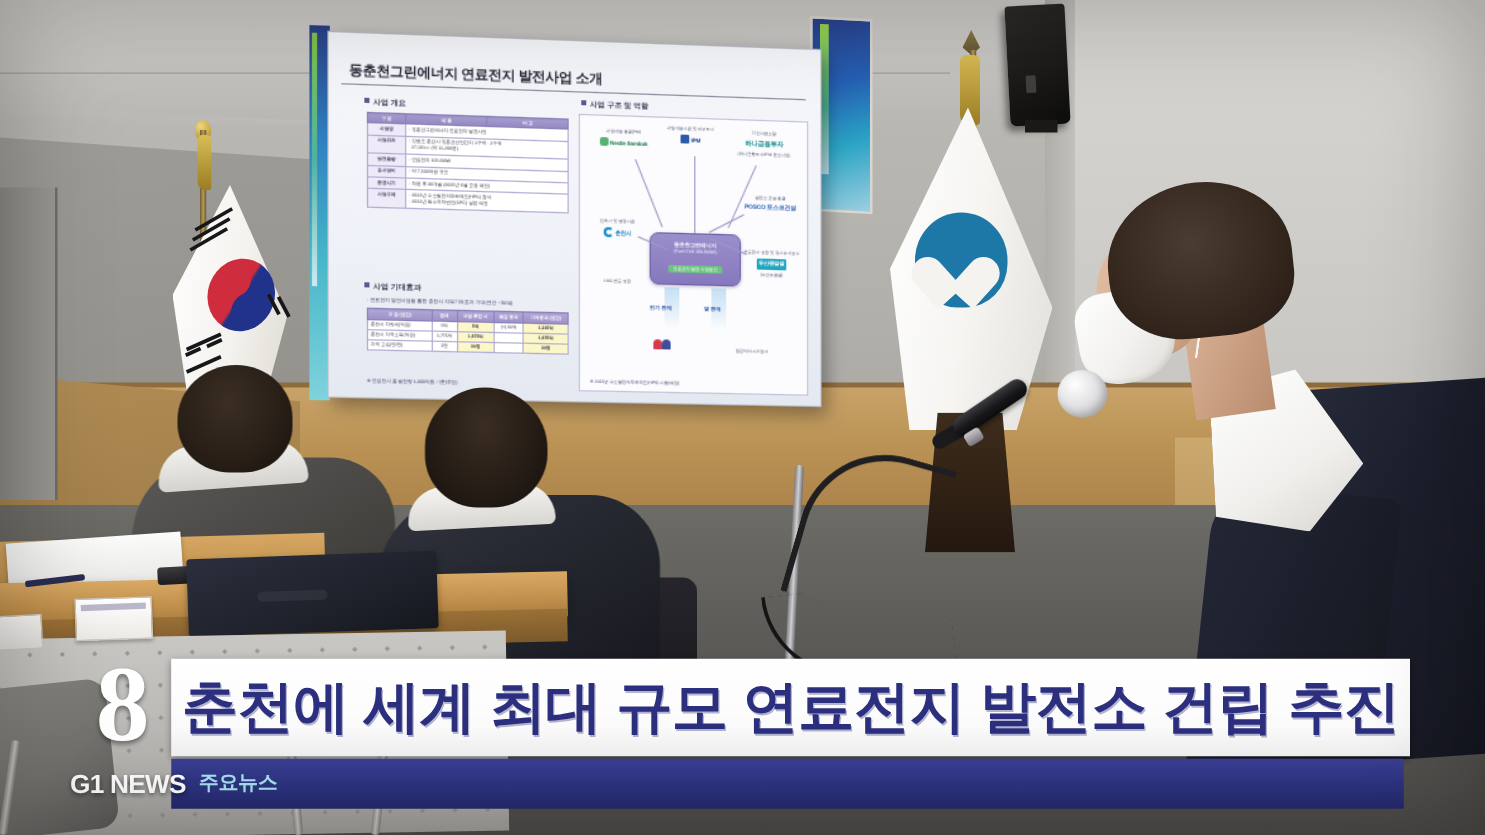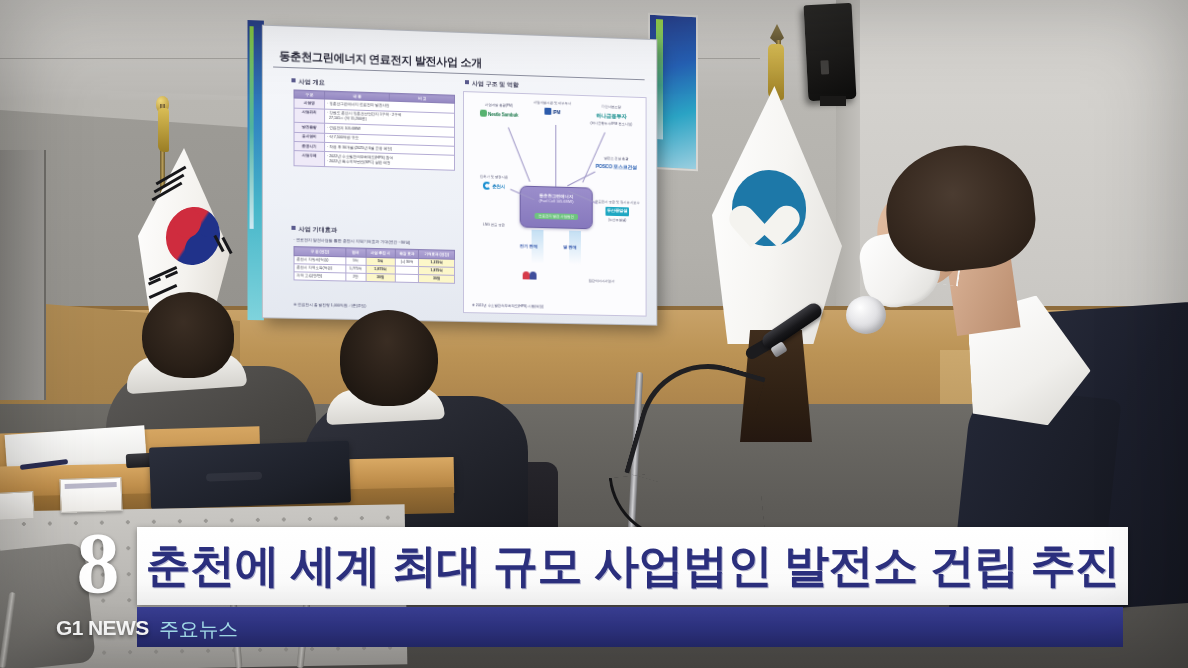--- a/index.html
+++ b/index.html
@@ -603,21 +603,21 @@
     text-shadow:1px 1px 0 rgba(40,44,120,.35);
     white-space:nowrap;
   }
   .lt-blue{
     position:absolute; left:137px; top:607px; width:986px; height:40px;
     background:linear-gradient(180deg,#3a3f94 0%,#2e3382 55%,#252a6e 100%);
     z-index:18;
   }
   .lt-cat{
     position:absolute; left:22px; top:9px;
-    font-size:20px; font-weight:normal; color:#a9e4f2;
+    font-size:16px; font-weight:bold; color:#a9e4f2;
     letter-spacing:-.3px;
   }
   .vignette{
     position:absolute; inset:0; pointer-events:none; z-index:30;
     box-shadow:inset 0 0 90px rgba(0,0,0,.28);
   }
 </style>
 </head>
 <body>
 
@@ -891,21 +891,21 @@
     <div class="chair-leg" style="left:232px; top:588px; height:80px; transform:rotate(-5deg);"></div>
     <div class="chair-leg" style="left:300px; top:600px; height:68px; transform:rotate(6deg);"></div>
   </div>
 
   <div class="lt-logo">
     <div class="lt-eight">8</div>
     <div class="lt-g1news">G1 NEWS</div>
   </div>
 
   <div class="lt-white">
-    <div class="lt-headline">춘천에 세계 최대 규모 사업법인 발전소 건립 추진</div>
+    <div class="lt-headline">춘천에 세계 최대 규모 연료전지 발전소 건립 추진</div>
   </div>
 
   <div class="lt-blue">
     <div class="lt-cat">주요뉴스</div>
   </div>
 
   <div class="vignette"></div>
 </div>
 
 </body></html>

